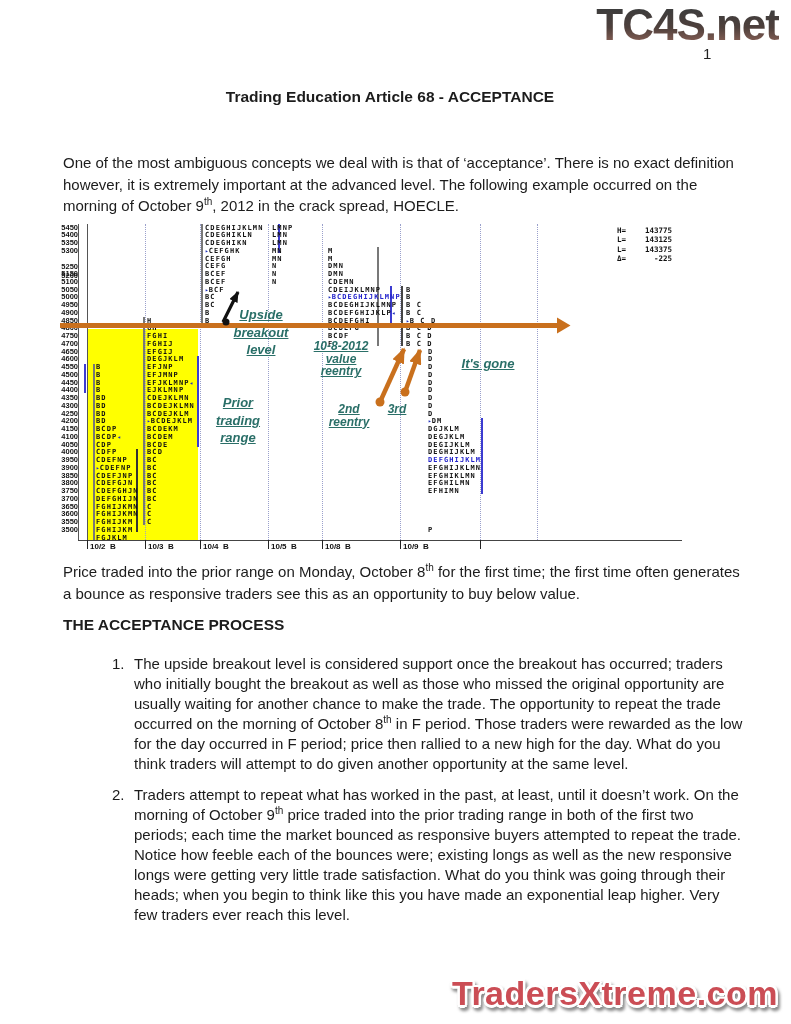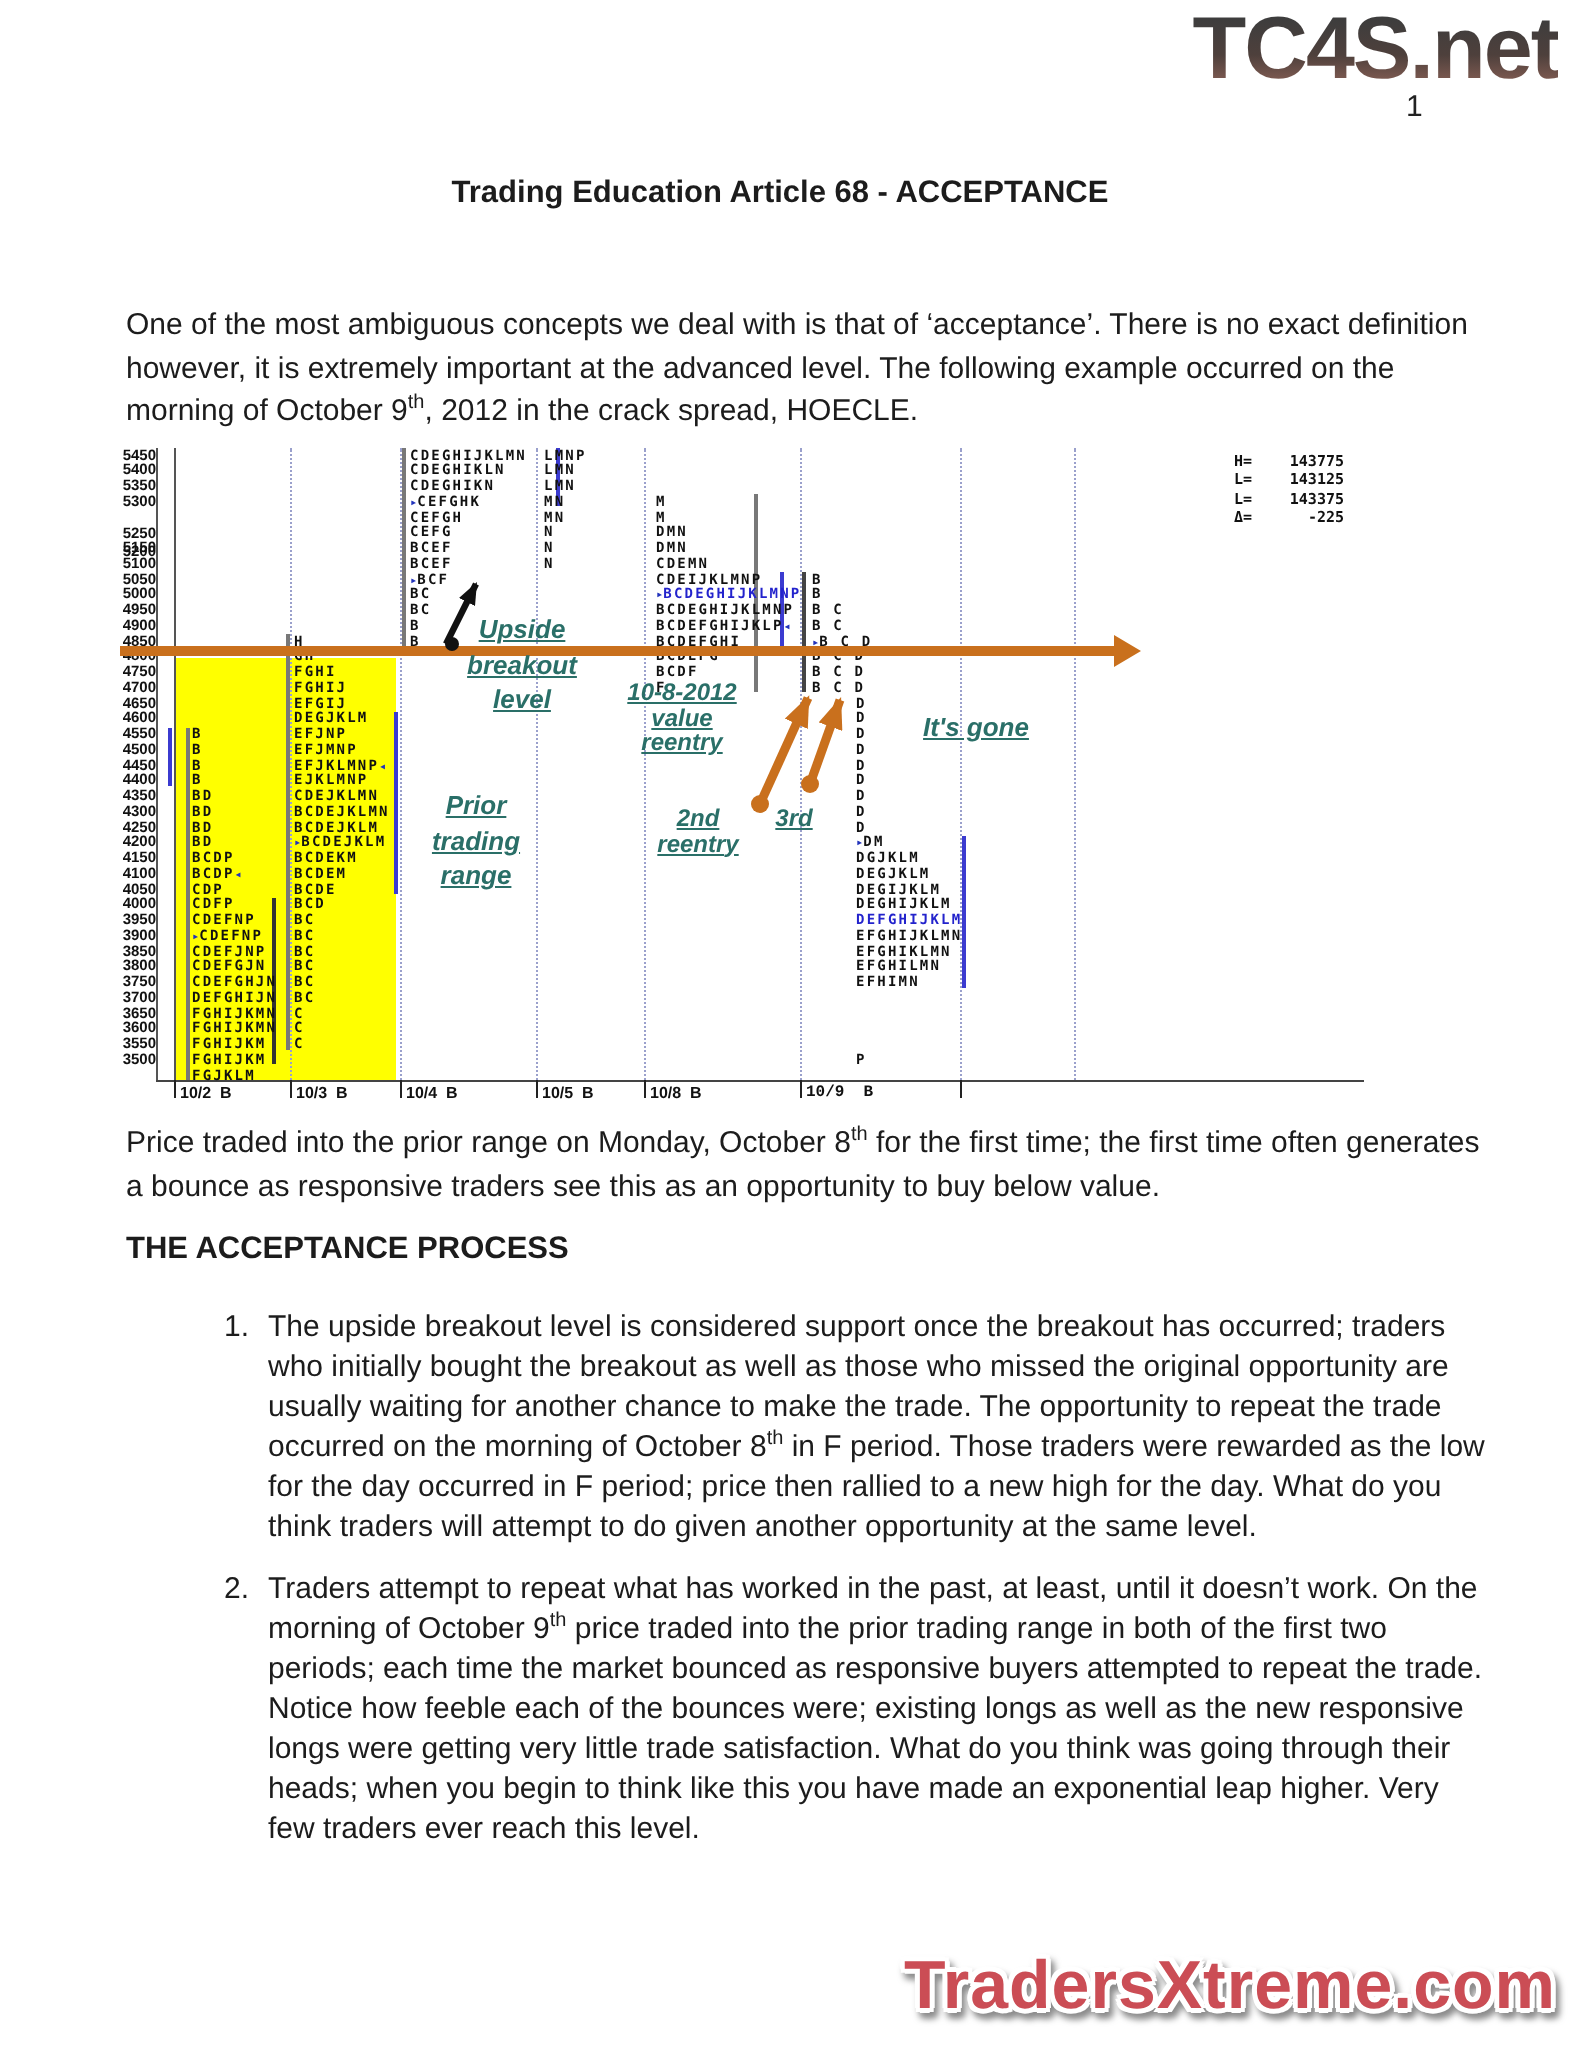--- a/index.html
+++ b/index.html
@@ -68,21 +68,21 @@
     <div class="tlabel" style="left: 30px;">10/2  B</div>
     <div class="tick" style="left: 85px;"></div>
     <div class="tlabel" style="left: 88px;">10/3  B</div>
     <div class="tick" style="left: 140px;"></div>
     <div class="tlabel" style="left: 143px;">10/4  B</div>
     <div class="tick" style="left: 208px;"></div>
     <div class="tlabel" style="left: 211px;">10/5  B</div>
     <div class="tick" style="left: 262px;"></div>
     <div class="tlabel" style="left: 265px;">10/8  B</div>
     <div class="tick" style="left: 340px;"></div>
-    <div class="tlabel" style="left: 343px; font-family: Liberation Mono, monospace;">10/9  B</div>
+    <div class="tlabel" style="left: 343px;">10/9  B</div>
     <div class="tick" style="left: 420px;"></div>
     <div class="pl" style="top: 1.5px;">5450</div>
     <div class="pl" style="top: 9.25px;">5400</div>
     <div class="pl" style="top: 17px;">5350</div>
     <div class="pl" style="top: 24.75px;">5300</div>
     <div class="pl" style="top: 41px;">5250</div>
     <div class="pl" style="top: 50px;">5200</div>
     <div class="pl" style="top: 48px;">5150</div>
     <div class="pl" style="top: 55.75px;">5100</div>
     <div class="pl" style="top: 63.5px;">5050</div>

